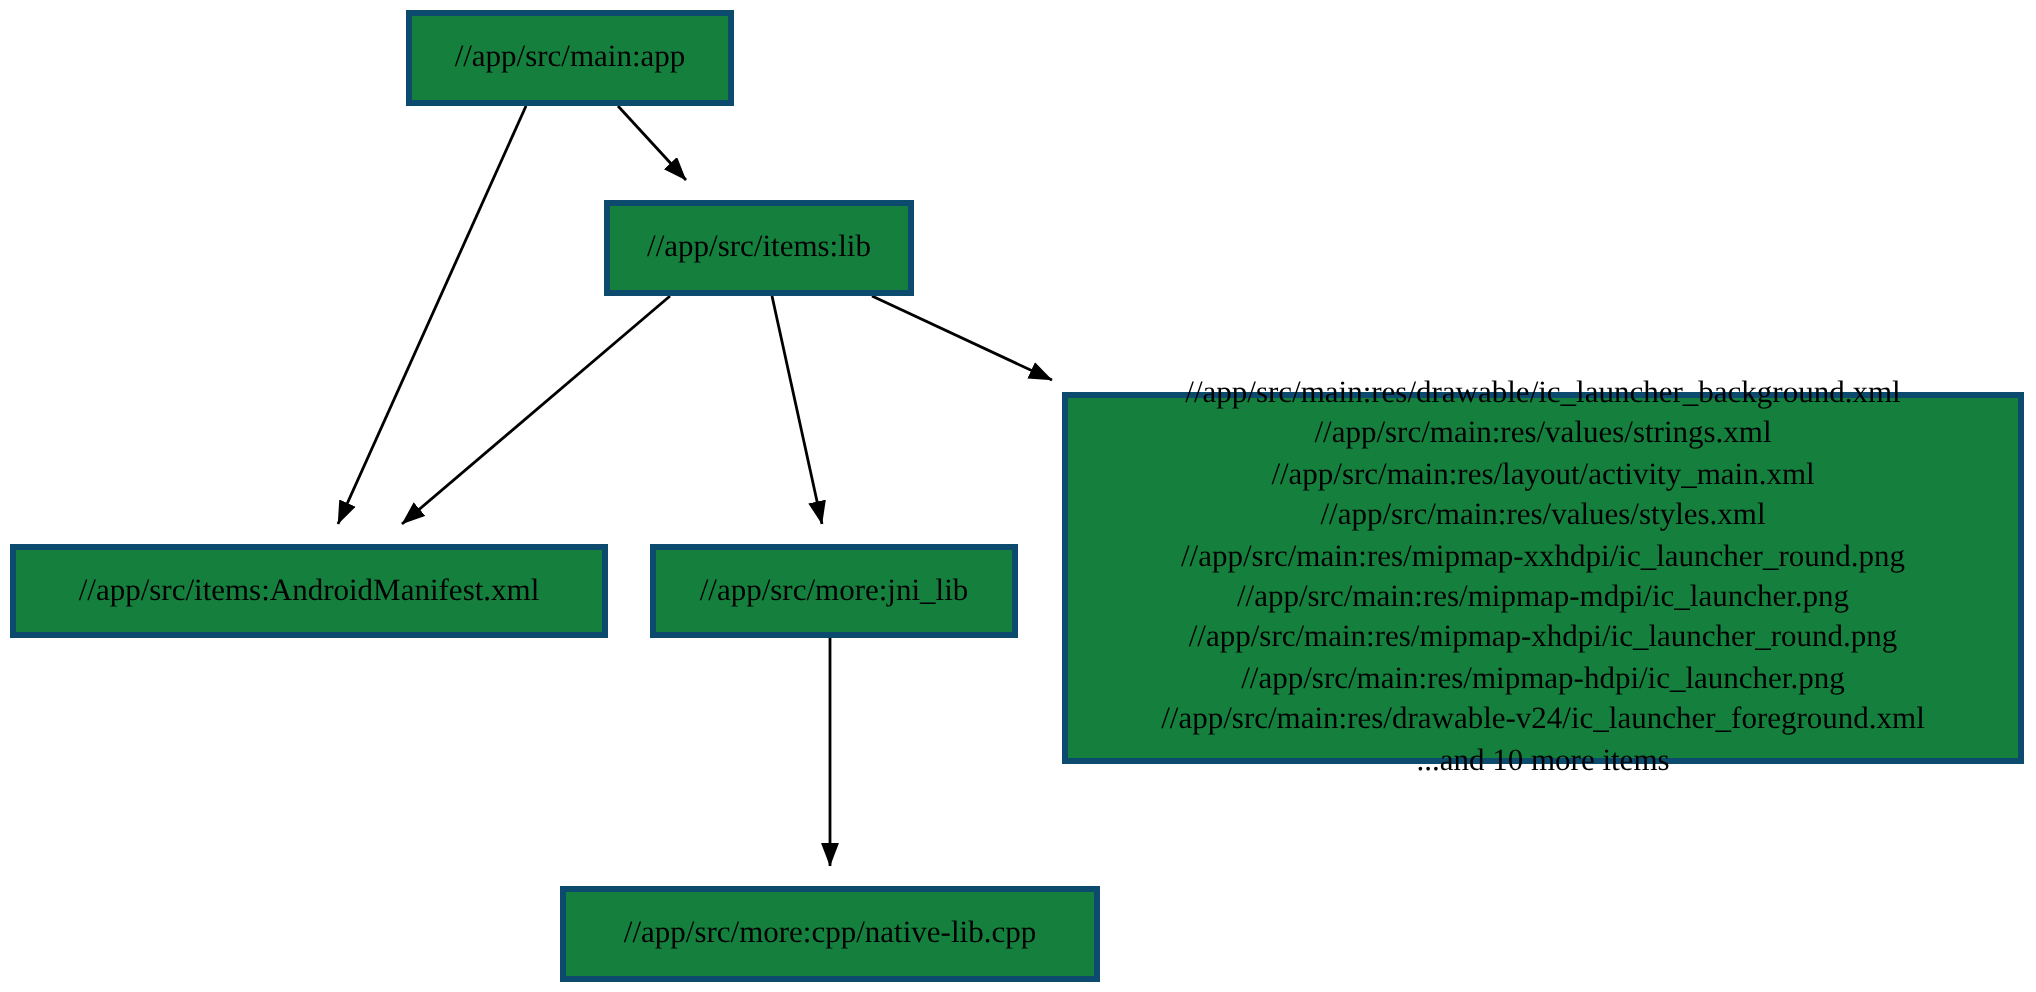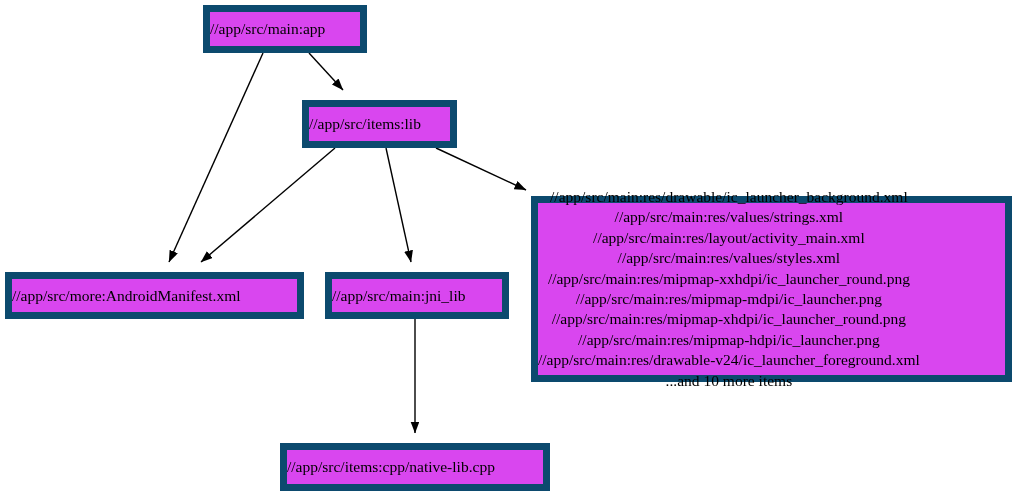--- a/index.html
+++ b/index.html
@@ -22,25 +22,25 @@
     position: absolute;
     left: 0;
     top: 0;
     width: 1018px;
     height: 496px;
     pointer-events: none;
   }
   .graph-node {
     position: absolute;
     box-sizing: border-box;
-    border: 7px solid #0c4a6e;
-    background: #d946ef;
+    border: 3px solid #0c4a6e;
+    background: #15803d;
     display: flex;
     align-items: center;
-    justify-content: flex-start;
+    justify-content: center;
     text-align: center;
     white-space: pre;
     line-height: 1.0;
   }
   .node-label {
     display: block;
     white-space: pre;
     font-size: 15.5px;
     letter-spacing: 0px;
   }
@@ -96,37 +96,37 @@
 
   <div class="graph-node" id="node-app">
     <span class="node-label">//app/src/main:app</span>
   </div>
 
   <div class="graph-node" id="node-lib">
     <span class="node-label">//app/src/items:lib</span>
   </div>
 
   <div class="graph-node" id="node-manifest">
-    <span class="node-label">//app/src/more:AndroidManifest.xml</span>
+    <span class="node-label">//app/src/items:AndroidManifest.xml</span>
   </div>
 
   <div class="graph-node" id="node-jni-lib">
-    <span class="node-label">//app/src/main:jni_lib</span>
+    <span class="node-label">//app/src/more:jni_lib</span>
   </div>
 
   <div class="graph-node node-multiline" id="node-res">
     <span class="node-label">//app/src/main:res/drawable/ic_launcher_background.xml
 //app/src/main:res/values/strings.xml
 //app/src/main:res/layout/activity_main.xml
 //app/src/main:res/values/styles.xml
 //app/src/main:res/mipmap-xxhdpi/ic_launcher_round.png
 //app/src/main:res/mipmap-mdpi/ic_launcher.png
 //app/src/main:res/mipmap-xhdpi/ic_launcher_round.png
 //app/src/main:res/mipmap-hdpi/ic_launcher.png
 //app/src/main:res/drawable-v24/ic_launcher_foreground.xml
 ...and 10 more items</span>
   </div>
 
   <div class="graph-node" id="node-cpp">
-    <span class="node-label">//app/src/items:cpp/native-lib.cpp</span>
+    <span class="node-label">//app/src/more:cpp/native-lib.cpp</span>
   </div>
 
 </div>
 
 </body></html>

